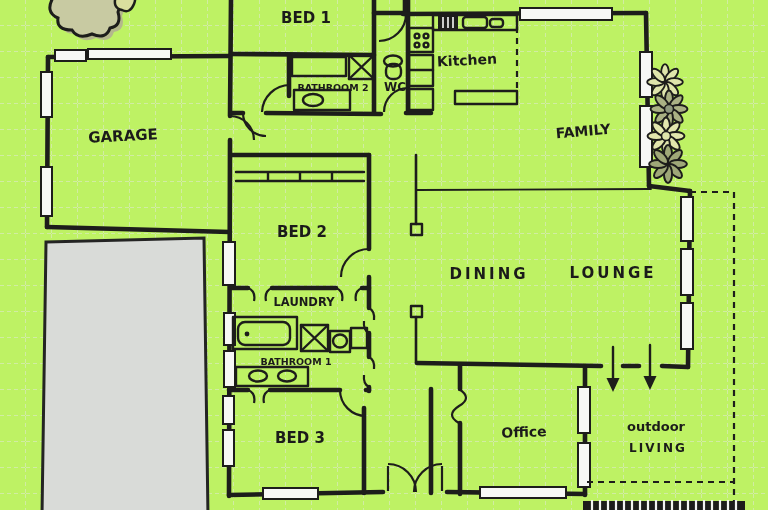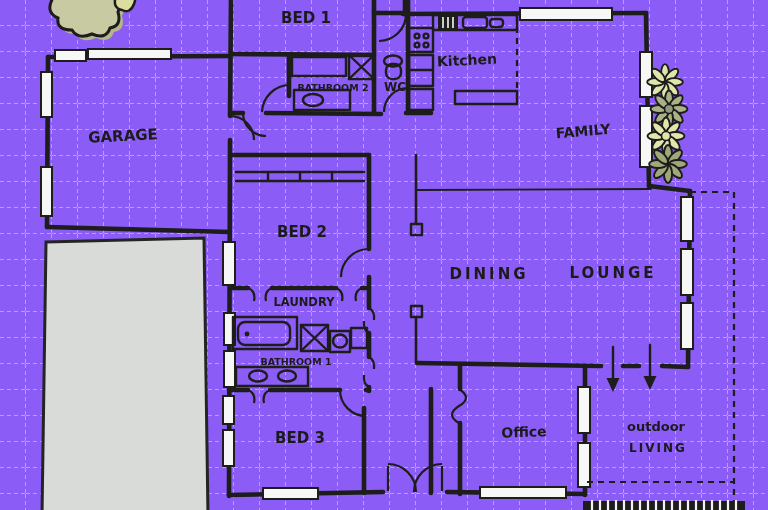--- a/index.html
+++ b/index.html
@@ -1,16 +1,16 @@
 <!DOCTYPE html>
 <html><head>
 <meta charset="utf-8">
 <style>
   html,body{margin:0;padding:0;background:#f2f3f0;}
-  .canvas{position:relative;width:768px;height:510px;overflow:hidden;background:#8b5cf6;}
+  .canvas{position:relative;width:768px;height:510px;overflow:hidden;background:#bef264;}
   svg{display:block;}
   .lbl{font-family:"DejaVu Sans", sans-serif;font-weight:700;fill:#1b1b1a;text-anchor:middle;}
   .wall{stroke:#1d1d1b;stroke-width:4.6;fill:none;stroke-linecap:round;stroke-linejoin:round;}
   .wall-thin{stroke:#1d1d1b;stroke-width:2.6;fill:none;stroke-linecap:round;}
   .hair{stroke:#1d1d1b;stroke-width:1.8;fill:none;stroke-linecap:round;}
   .fix{stroke:#1d1d1b;stroke-width:2.4;fill:none;stroke-linecap:round;stroke-linejoin:round;}
   .win{fill:#f7f8f5;stroke:#1d1d1b;stroke-width:2;}
   .arc{stroke:#1d1d1b;stroke-width:2.2;fill:none;}
   .dash{stroke:#1d1d1b;stroke-width:2.2;fill:none;stroke-dasharray:6 5;}
 </style>

